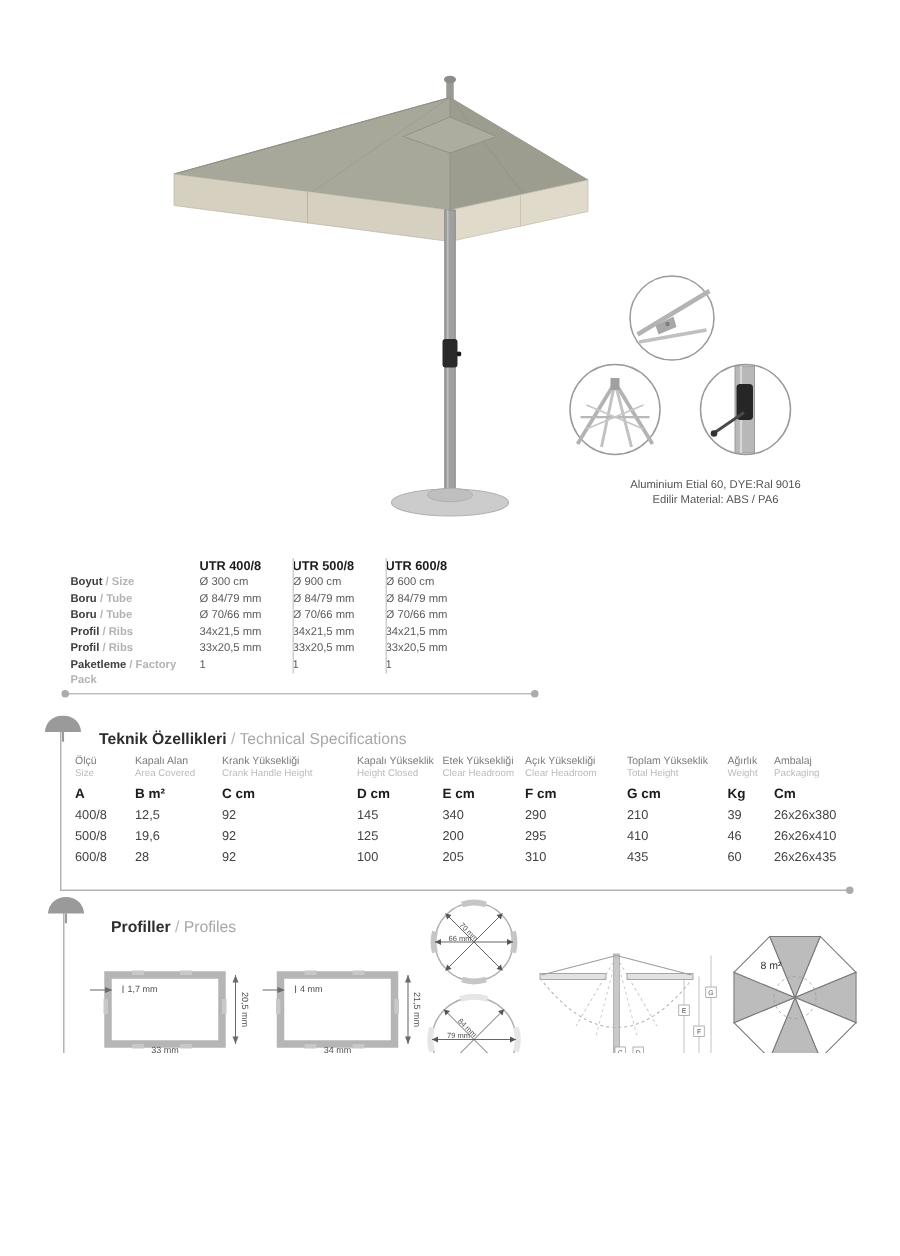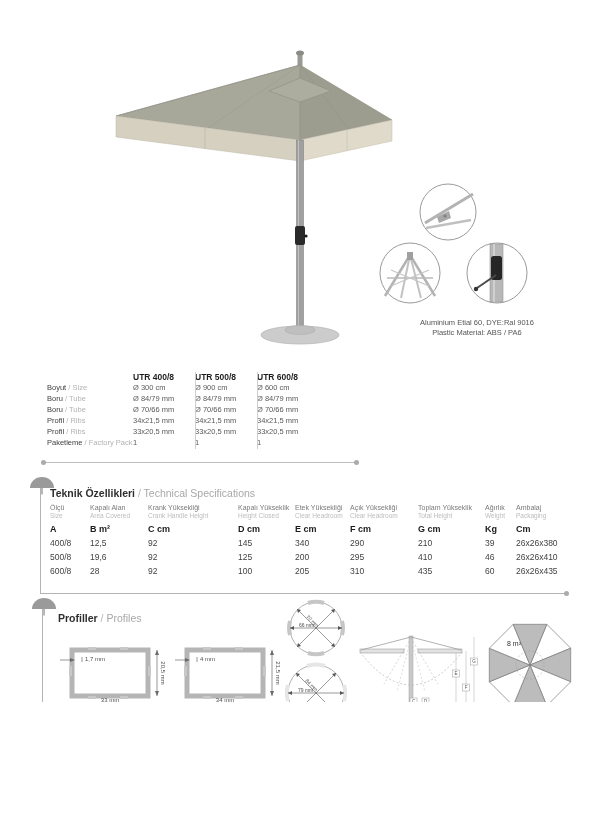--- a/index.html
+++ b/index.html
@@ -7,27 +7,27 @@
         font-family:"Liberation Sans", sans-serif;color:#3c3c3c;}
   .abs{position:absolute;}
   .sep{color:#b5b5b5;}
   
   .hline{position:absolute;height:1px;background:#bdbdbd;}
   .dot{position:absolute;width:5px;height:5px;border-radius:50%;background:#ababab;}
   
   #spec-table{left:47px;top:372px;display:grid;grid-template-columns:86px 62px 62px 70px;
               grid-auto-rows:10px;row-gap:1px;font-size:7.5px;line-height:10px;}
   #spec-table .hd{font-weight:bold;color:#1d1d1d;font-size:8.5px;}
-  #spec-table .lab{color:#3d3d3d;}
+  #spec-table .lab{color:#3d3d3d;font-weight:bold;}
   #spec-table .lab .en{color:#b3b3b3;}
   #spec-table .val{color:#5a5a5a;}
   .vsep{position:absolute;width:1px;background:#cfcfcf;}
   
   .sec-box{position:absolute;border-left:1px solid #b3b3b3;border-bottom:1px solid #b3b3b3;}
-  .sec-title{position:absolute;font-size:10.5px;}
+  .sec-title{position:absolute;font-size:10.5px;margin-left:16px;}
   .sec-title .tr{font-weight:bold;color:#2e2e2e;}
   .sec-title .en{color:#a8a8a8;}
   #tech-table{left:50px;top:504px;display:grid;
               grid-template-columns:40px 58px 90px 57px 55px 68px 67px 31px 54px;font-size:8.5px;}
   #tech-table .th{padding-bottom:3px;}
   #tech-table .th .tr{display:block;font-size:7px;color:#7a7a7a;line-height:8px;}
   #tech-table .th .en{display:block;font-size:6.5px;color:#bcbcbc;line-height:8px;}
   #tech-table .unit{font-weight:bold;color:#1b1b1b;font-size:9px;line-height:13px;}
   #tech-table .cell{color:#424242;line-height:14px;}
   
@@ -101,21 +101,21 @@
       <rect x="125" y="74" width="13" height="58" fill="#b8b8b8" stroke="#969696" stroke-width="0.6"></rect>
       <line x1="129" y1="74" x2="129" y2="132" stroke="#d8d8d8" stroke-width="1.5"></line>
       <rect x="126" y="86" width="11" height="24" rx="2.5" fill="#262626"></rect>
       <line x1="131" y1="105" x2="112" y2="118" stroke="#4a4a4a" stroke-width="2"></line>
       <circle cx="111" cy="119" r="2.2" fill="#333333"></circle>
     </g>
   </svg>
 
   <div class="abs" id="materials">
     <div>Aluminium Etial 60, DYE:Ral 9016</div>
-    <div>Plastic Material: ABS / PA6</div>
+    <div>Edilir Material: ABS / PA6</div>
   </div>
 
   <div class="abs" id="spec-table">
     <div></div>
     <div class="hd">UTR 400/8</div>
     <div class="hd">UTR 500/8</div>
     <div class="hd">UTR 600/8</div>
 
     <div class="lab"><span>Boyut</span> <span class="sep">/</span> <span class="en">Size</span></div>
     <div class="val">Ø 300 cm</div>

